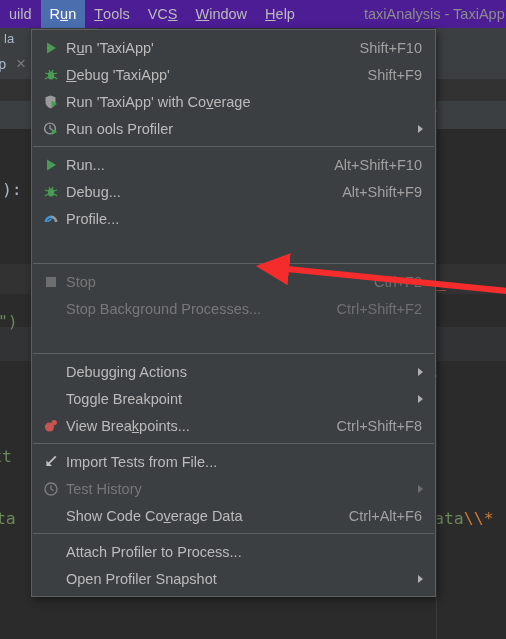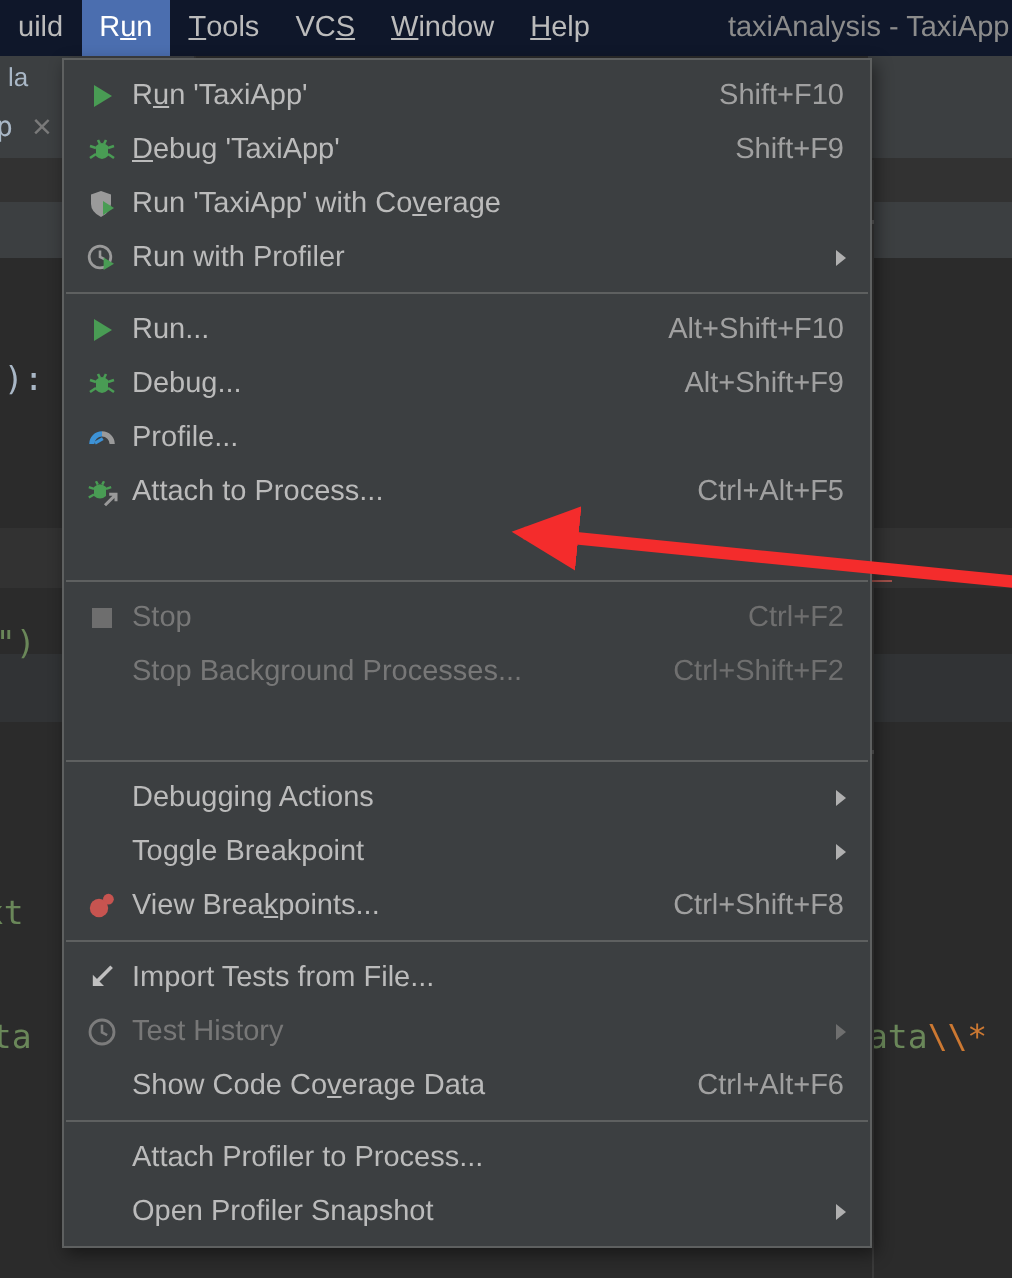--- a/index.html
+++ b/index.html
@@ -7,21 +7,21 @@
     width:506px;height:639px;overflow:hidden;
     background:#2b2b2b;
     font-family:"Liberation Sans", sans-serif;
     -webkit-font-smoothing:antialiased;
   }
   .app{position:relative;width:506px;height:639px;overflow:hidden;background:#2b2b2b;}
 
   
   .menubar{
     position:absolute;left:0;top:0;width:506px;height:28px;
-    background:#0f172a;
+    background:#4c1d95;
     display:flex;align-items:center;
   }
   .mb-item{
     height:28px;padding:0 9px;display:flex;align-items:center;
     font-size:14.5px;color:#bbbbbb;white-space:nowrap;
   }
   .mb-item u{text-decoration:underline;}
   .mb-item.active{background:#4b6eaf;color:#ffffff;}
   .mb-title{
     margin-left:60px;font-size:14.5px;color:#8c8c8c;white-space:nowrap;
@@ -153,21 +153,21 @@
         <span class="lbl">Run 'TaxiApp' with Co<u>v</u>erage</span>
       </div>
       <div class="mi">
         <span class="ico">
           <svg width="16" height="16" viewBox="0 0 16 16">
             <circle cx="7" cy="7.5" r="5.4" fill="none" stroke="#9a9a9a" stroke-width="1.4"></circle>
             <path d="M7 4.3 L7 7.5 L9.2 8.6" fill="none" stroke="#9a9a9a" stroke-width="1.3"></path>
             <path d="M8.8 7.8 L14 10.9 L8.8 14 Z" fill="#499c54"></path>
           </svg>
         </span>
-        <span class="lbl">Run with Profiler</span>
+        <span class="lbl">Run ools Profiler</span>
         <span class="arr"></span>
       </div>
       <div class="sep"></div>
       <div class="mi">
         <span class="ico">
           <svg width="16" height="16" viewBox="0 0 16 16">
             <path d="M4 2.5 L13 8 L4 13.5 Z" fill="#499c54"></path>
           </svg>
         </span>
         <span class="lbl">Run...</span>
@@ -185,31 +185,20 @@
       </div>
       <div class="mi">
         <span class="ico">
           <svg width="16" height="16" viewBox="0 0 16 16">
             <path d="M1.6 11 A6.4 6.4 0 0 1 8 4.6 L8 7.2 A3.8 3.8 0 0 0 4.2 11 Z" fill="#3d92d6"></path>
             <path d="M8 4.6 A6.4 6.4 0 0 1 14.4 11 L11.8 11 A3.8 3.8 0 0 0 8 7.2 Z" fill="#9a9a9a"></path>
             <path d="M4.5 10.6 L8.4 8.3" fill="none" stroke="#3d92d6" stroke-width="1.6"></path>
           </svg>
         </span>
         <span class="lbl">Profile...</span>
-      </div>
-      <div class="mi">
-        <span class="ico">
-          <svg width="16" height="16" viewBox="0 0 16 16">
-            <path d="M4 5.5 Q7 2.8 10 5.5 L10 10 Q7 12.6 4 10 Z" fill="#499c54"></path>
-            <path d="M1.4 5.6 L4 6.4 M1.4 10.8 L4 9.2 M12.6 5.6 L10 6.4 M5 2.6 L5.9 4.3 M9 2.6 L8.1 4.3" fill="none" stroke="#499c54" stroke-width="1.2"></path>
-            <path d="M9.5 14.6 L15 9.2 M11.6 9.1 L15 9.1 L15 12.6" fill="none" stroke="#9a9a9a" stroke-width="1.5"></path>
-          </svg>
-        </span>
-        <span class="lbl">Attach to Process...</span>
-        <span class="sc">Ctrl+Alt+F5</span>
       </div>
       <div class="mi">
         <span class="ico"></span>
       </div>
       <div class="sep"></div>
       <div class="mi disabled">
         <span class="ico">
           <svg width="16" height="16" viewBox="0 0 16 16">
             <rect x="3" y="3" width="10" height="10" fill="#6e6e6e"></rect>
           </svg>

